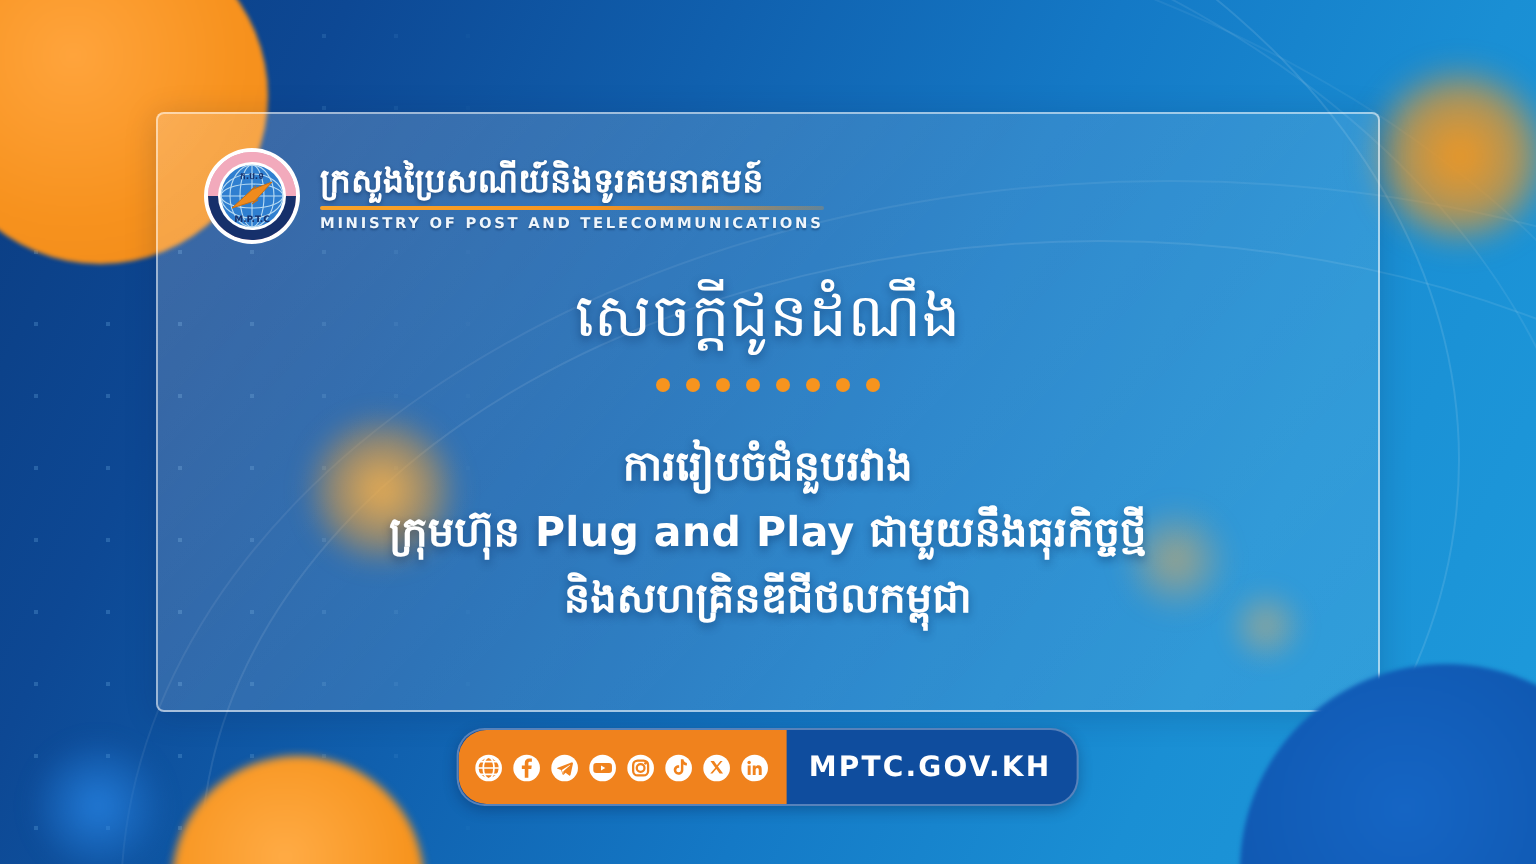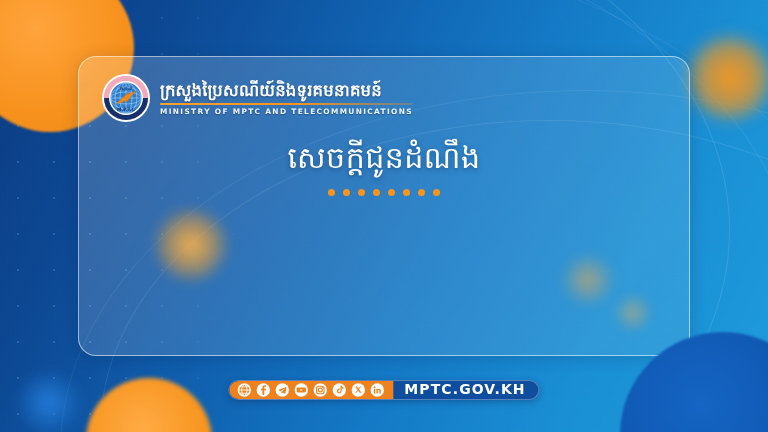--- a/index.html
+++ b/index.html
@@ -96,21 +96,21 @@
     left:612px; top:292px;
     background:radial-gradient(circle, rgba(255,180,80,.45) 0%, rgba(250,160,40,0) 72%);
     filter:blur(5px);
   }
 
   
   .card {
     position:absolute;
     left:78px; top:56px;
     width:612px; height:300px;
-    border-radius:18px;
+    border-radius:4px;
     border:1.2px solid rgba(255,255,255,.55);
     background:linear-gradient(135deg,
       rgba(255,255,255,.20) 0%,
       rgba(255,255,255,.13) 45%,
       rgba(255,255,255,.09) 100%);
     box-shadow:0 2px 16px rgba(0,20,60,.18);
     overflow:hidden;
   }
   .card-inner { position:relative; width:100%; height:100%; }
 
@@ -168,23 +168,23 @@
     line-height:1.62;
     letter-spacing:.2px;
     text-shadow:0 2px 4px rgba(0,35,85,.42);
     white-space:nowrap;
   }
 
   
   .footer {
     position:absolute;
     left:50%; transform:translateX(-50%);
-    top:380px;
-    display:flex; 
-    height:20px;
+    top:364px;
+    display:flex; align-items:center;
+    height:39px;
     border-radius:14px;
     background:#0f4d9e;
     border:1px solid rgba(255,255,255,.30);
     box-shadow:0 2px 7px rgba(0,20,60,.30);
     overflow:hidden;
   }
   .social {
     display:flex; align-items:center; gap:3px;
     height:100%;
     padding:0 8px 0 7px;
@@ -244,37 +244,42 @@
               <line x1="50" y1="19" x2="50" y2="81"></line>
             </g>
             <path d="M30 62 L54 40 L49 44 L70 36 L50 58 L56 54 Z" fill="#ef8b1e" stroke="#c96f12" stroke-width="1"></path>
             <text x="50" y="33" font-size="9" font-weight="bold" fill="#16306b" text-anchor="middle" font-family="DejaVu Sans, sans-serif">ក.ប.ទ</text>
             <text x="50" y="76" font-size="9" font-weight="bold" fill="#16306b" text-anchor="middle" font-family="DejaVu Sans, sans-serif">M.P.T.C</text>
           </svg>
         </div>
         <div class="brand-text">
           <div class="brand-kh">ក្រសួងប្រៃសណីយ៍និងទូរគមនាគមន៍</div>
           <div class="brand-rule"></div>
-          <div class="brand-en">MINISTRY OF MPTC AND TELECOMMUNICATIONS</div>
+          <div class="brand-en">MINISTRY OF POST AND TELECOMMUNICATIONS</div>
         </div>
       </div>
 
       <div class="headline">សេចក្តីជូនដំណឹង</div>
 
       <div class="dots" id="dot-divider">
           <i></i>
           <i></i>
           <i></i>
           <i></i>
           <i></i>
           <i></i>
           <i></i>
           <i></i>
         </div>
 
+      <div class="body-lines" id="body-lines">
+          <div>ការរៀបចំជំនួបរវាង</div>
+          <div>ក្រុមហ៊ុន Plug and Play ជាមួយនឹងធុរកិច្ចថ្មី</div>
+          <div>និងសហគ្រិនឌីជីថលកម្ពុជា</div>
+        </div>
 
     </div>
   </div>
 
   <div class="blob blob-orange-bl"></div>
   <div class="blob blob-blue-br"></div>
 
   <div class="footer">
     <div class="social" id="social-row">
         <span title="Website">

